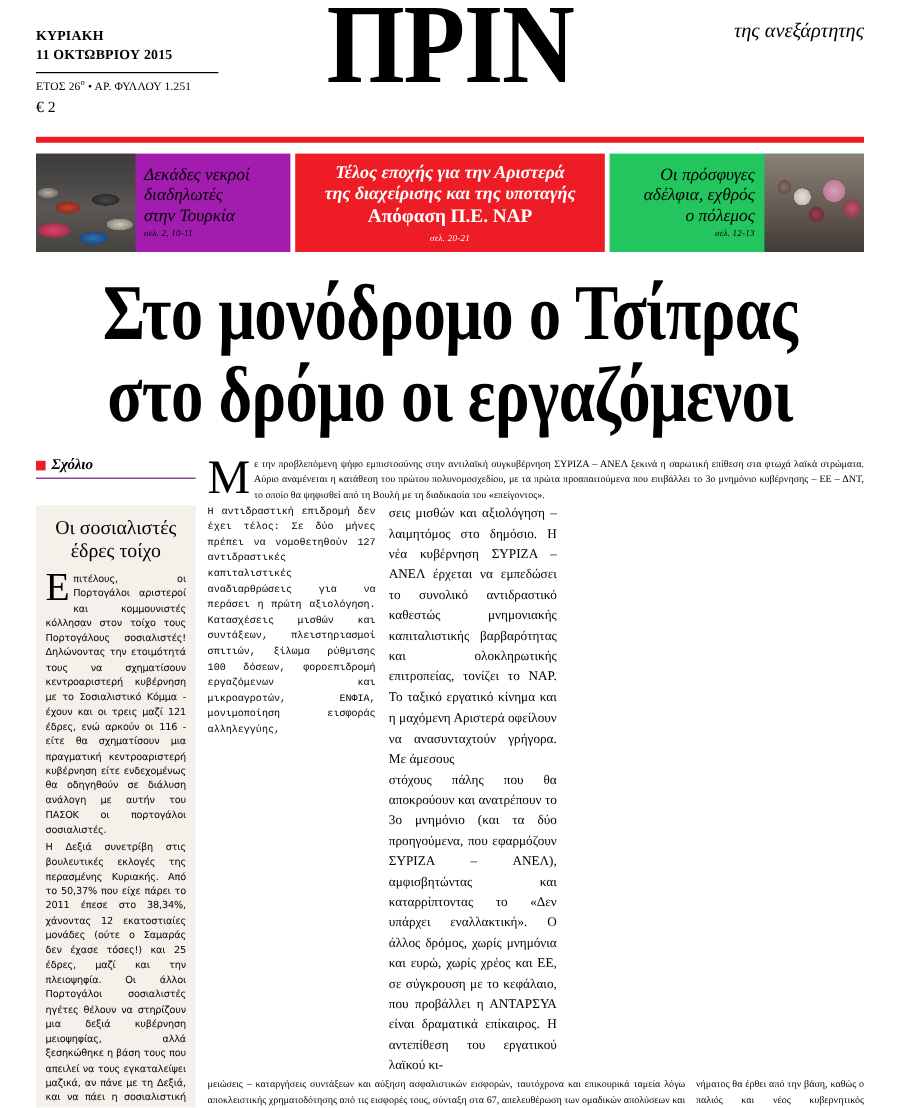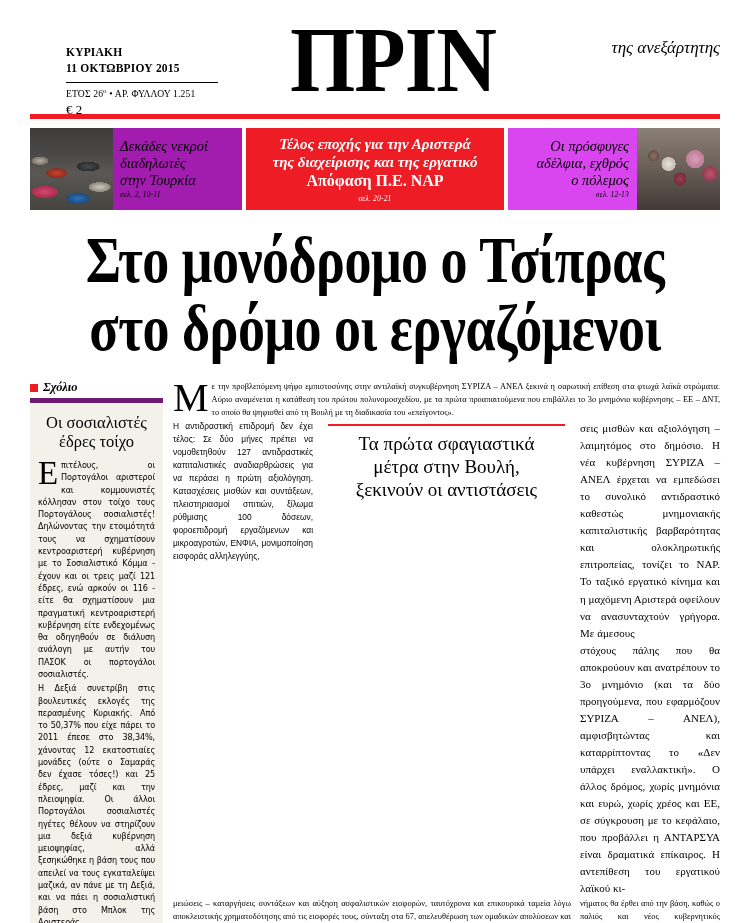--- a/index.html
+++ b/index.html
@@ -24,23 +24,21 @@
     padding: 0 30px;
   }
 
   
   .masthead {
     position: relative;
     height: 112px;
     display: flex;
     align-items: flex-start;
     justify-content: space-between;
-    padding-top: 22px;
     box-sizing: border-box;
-    margin-left: 36px;
   }
   .mast-left {
     width: 175px;
     padding-top: 22px;
   }
   .mast-date {
     font-family: "Liberation Serif", serif;
     font-weight: bold;
     font-size: 11.5px;
     letter-spacing: .2px;
@@ -99,21 +97,21 @@
   .teaser {
     position: relative;
     display: flex;
     align-items: center;
     overflow: hidden;
     box-sizing: border-box;
   }
   .t1 { width: 213px; background: #a21caf; }
   .t2 { width: 258px; background: #ee1c25; color: #fff;
         flex-direction: column; justify-content: center; text-align: center; }
-  .t3 { width: 213px; background: #d946ef; }
+  .t3 { width: 213px; background: #22c55e; }
 
   .t-photo {
     width: 83px; height: 100%;
     flex: 0 0 83px;
     position: relative;
     overflow: hidden;
   }
   
   .photo-turkey {
     background:
@@ -191,23 +189,23 @@
 
   
   .col-side {
     width: 133px;
     flex: 0 0 133px;
   }
   .kicker {
     display: flex;
     align-items: center;
     gap: 5px;
-    border-bottom: 5px solid #701a75;
+    border-bottom: 1px solid #701a75;
     padding-bottom: 3px;
-    margin-bottom: 1px;
+    margin-bottom: 22px;
   }
   .kicker .sq {
     width: 8px; height: 8px; background: #ee1c25; display:inline-block;
   }
   .kicker .kl {
     font-style: italic;
     font-weight: bold;
     font-size: 12.5px;
   }
   .side-box {
@@ -259,21 +257,21 @@
     line-height: 31px;
     padding: 2px 3px 0 0;
     font-family: "Liberation Serif", serif;
   }
   .mid-split {
     display: flex;
     gap: 11px;
     margin-top: 1px;
   }
   .ms-col { width: 140px; flex: 0 0 140px; font-size: 8.4px; line-height: 1.55;
-            text-align: justify; font-family: Liberation Sans, sans-serif;}
+            text-align: justify; font-family: Liberation Mono, monospace;}
   .ms-center {
     flex: 1;
     min-width: 0;
     padding: 0 4px;
   }
   .ms-center-rule {
     border-top: 2.5px solid #ee1c25;
     margin: 4px 0 6px 0;
   }
   .subhead {
@@ -329,21 +327,21 @@
       <div class="t-text">
         <div>Δεκάδες νεκροί</div>
         <div>διαδηλωτές</div>
         <div>στην Τουρκία</div>
         <span class="t-page">σελ. 2, 10-11</span>
       </div>
     </div>
 
     <div class="teaser t2">
       <span class="t-l1">Τέλος εποχής για την Αριστερά</span>
-      <span class="t-l2">της διαχείρισης και της εργατικό</span>
+      <span class="t-l2">της διαχείρισης και της υποταγής</span>
       <span class="t-l3">Απόφαση Π.Ε. ΝΑΡ</span>
       <span class="t-page">σελ. 20-21</span>
     </div>
 
     <div class="teaser t3">
       <div class="t-text">
         <div>Οι πρόσφυγες</div>
         <div>αδέλφια, εχθρός</div>
         <div>ο πόλεμος</div>
         <span class="t-page">σελ. 12-13</span>
@@ -379,28 +377,20 @@
 
     <div class="col-main">
 
       <div class="lead-block">
         <p class="lead-first" style="margin:0">Με την προβλεπόμενη ψήφο εμπιστοσύνης στην αντιλαϊκή συγκυβέρνηση ΣΥΡΙΖΑ – ΑΝΕΛ ξεκινά η σαρωτική επίθεση στα φτωχά λαϊκά στρώματα. Αύριο αναμένεται η κατάθεση του πρώτου πολυνομοσχεδίου, με τα πρώτα προαπαιτούμενα που επιβάλλει το 3ο μνημόνιο κυβέρνησης – ΕΕ – ΔΝΤ, το οποίο θα ψηφισθεί από τη Βουλή με τη διαδικασία του «επείγοντος».</p>
       </div>
 
       <div class="mid-split">
         <div class="ms-col">Η αντιδραστική επιδρομή δεν έχει τέλος: Σε δύο μήνες πρέπει να νομοθετηθούν 127 αντιδραστικές καπιταλιστικές αναδιαρθρώσεις για να περάσει η πρώτη αξιολόγηση. Κατασχέσεις μισθών και συντάξεων, πλειστηριασμοί σπιτιών, ξίλωμα ρύθμισης 100 δόσεων, φοροεπιδρομή εργαζόμενων και μικροαγροτών, ΕΝΦΙΑ, μονιμοποίηση εισφοράς αλληλεγγύης,</div>
 
-        <div class="ms-center">
-          <div class="ms-center-rule"></div>
-          <div class="subhead">
-            <span>Τα πρώτα σφαγιαστικά</span>
-            <span>μέτρα στην Βουλή,</span>
-            <span>ξεκινούν οι αντιστάσεις</span>
-          </div>
-        </div>
 
         <div class="ms-right">
           <div>σεις μισθών και αξιολόγηση – λαιμητόμος στο δημόσιο. Η νέα κυβέρνηση ΣΥΡΙΖΑ – ΑΝΕΛ έρχεται να εμπεδώσει το συνολικό αντιδραστικό καθεστώς μνημονιακής καπιταλιστικής βαρβαρότητας και ολοκληρωτικής επιτροπείας, τονίζει το ΝΑΡ. Το ταξικό εργατικό κίνημα και η μαχόμενη Αριστερά οφείλουν να ανασυνταχτούν γρήγορα. Με άμεσους</div>
           <div>στόχους πάλης που θα αποκρούουν και ανατρέπουν το 3ο μνημόνιο (και τα δύο προηγούμενα, που εφαρμόζουν ΣΥΡΙΖΑ – ΑΝΕΛ), αμφισβητώντας και καταρρίπτοντας το «Δεν υπάρχει εναλλακτική». Ο άλλος δρόμος, χωρίς μνημόνια και ευρώ, χωρίς χρέος και ΕΕ, σε σύγκρουση με το κεφάλαιο, που προβάλλει η ΑΝΤΑΡΣΥΑ είναι δραματικά επίκαιρος. Η αντεπίθεση του εργατικού λαϊκού κι-</div>
         </div>
       </div>
 
       <div class="tail-split">
         <div class="tail-left">μειώσεις – καταργήσεις συντάξεων και αύξηση ασφαλιστικών εισφορών, ταυτόχρονα και επικουρικά ταμεία λόγω αποκλειστικής χρηματοδότησης από τις εισφορές τους, σύνταξη στα 67, απελευθέρωση των ομαδικών απολύσεων και νέα αποδιάρθρωση των ΣΣΕ, ιδιωτικοποιήσεις λιμανιών, αεροδρομίων, ΤΡΑΙΝΟΣΕ, ΔΕΗ, ρόνιμη κινητικότητα, μειώ-</div>
         <div class="tail-right">

